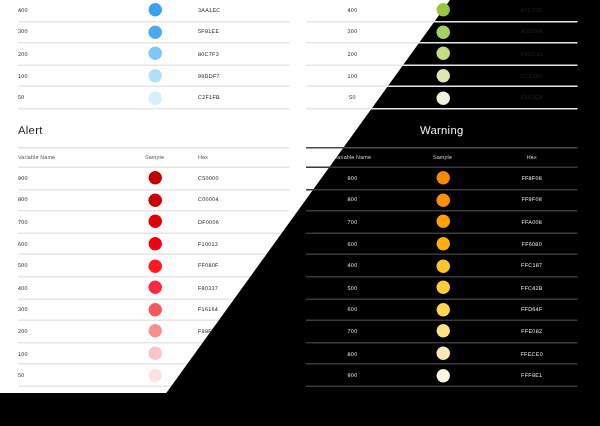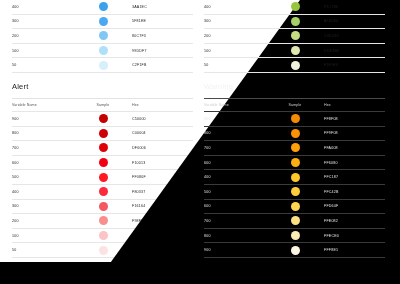--- a/index.html
+++ b/index.html
@@ -17,21 +17,21 @@
     overflow: hidden;
   }
 
   
   .col {
     position: absolute;
     top: 0;
     width: 181px;
   }
   .col-left  { left: 12px; }
-  .col-right { left: 204px; }
+  .col-right { left: 204px; text-align: center; }
 
   
   .section { width: 100%; }
   .section-title {
     font-size: 7.5px;
     color: #1c1c1c;
     padding: 9px 0 7px 0;
     letter-spacing: .2px;
     border-bottom: 1px solid #e3e3e3;
   }

